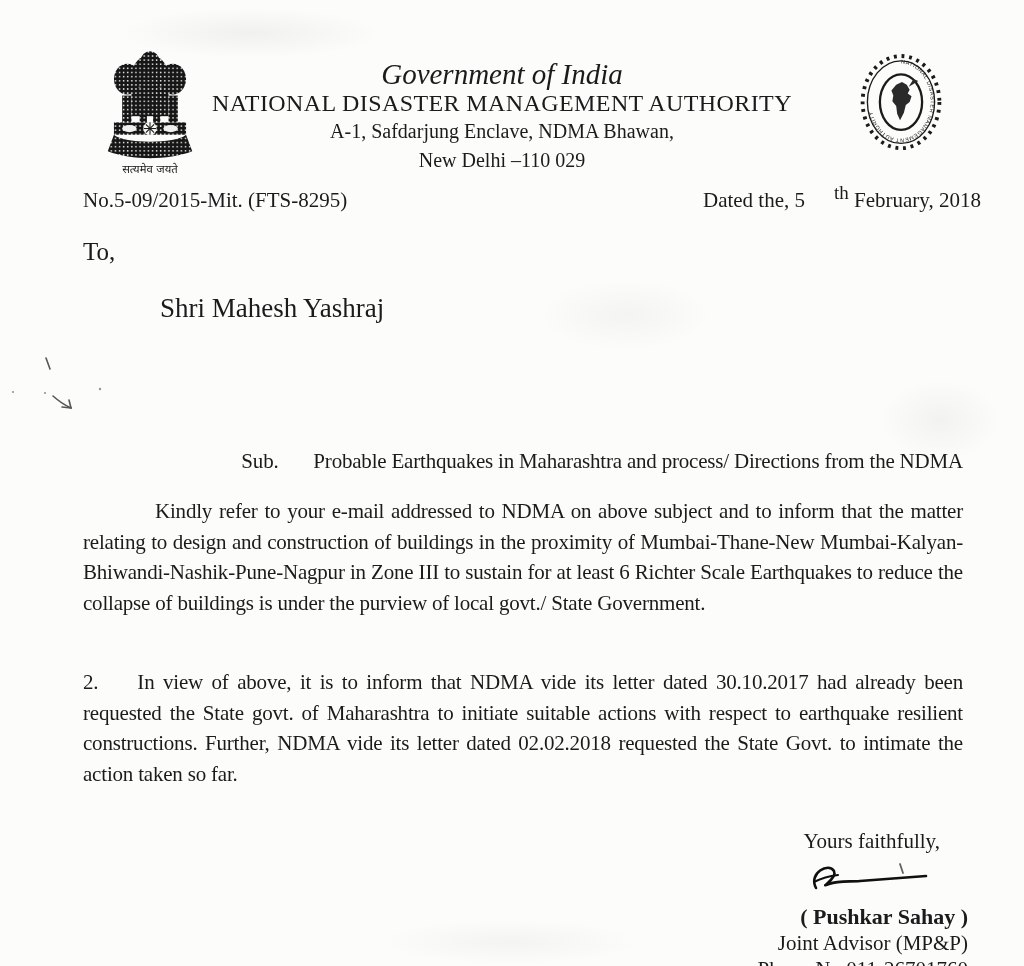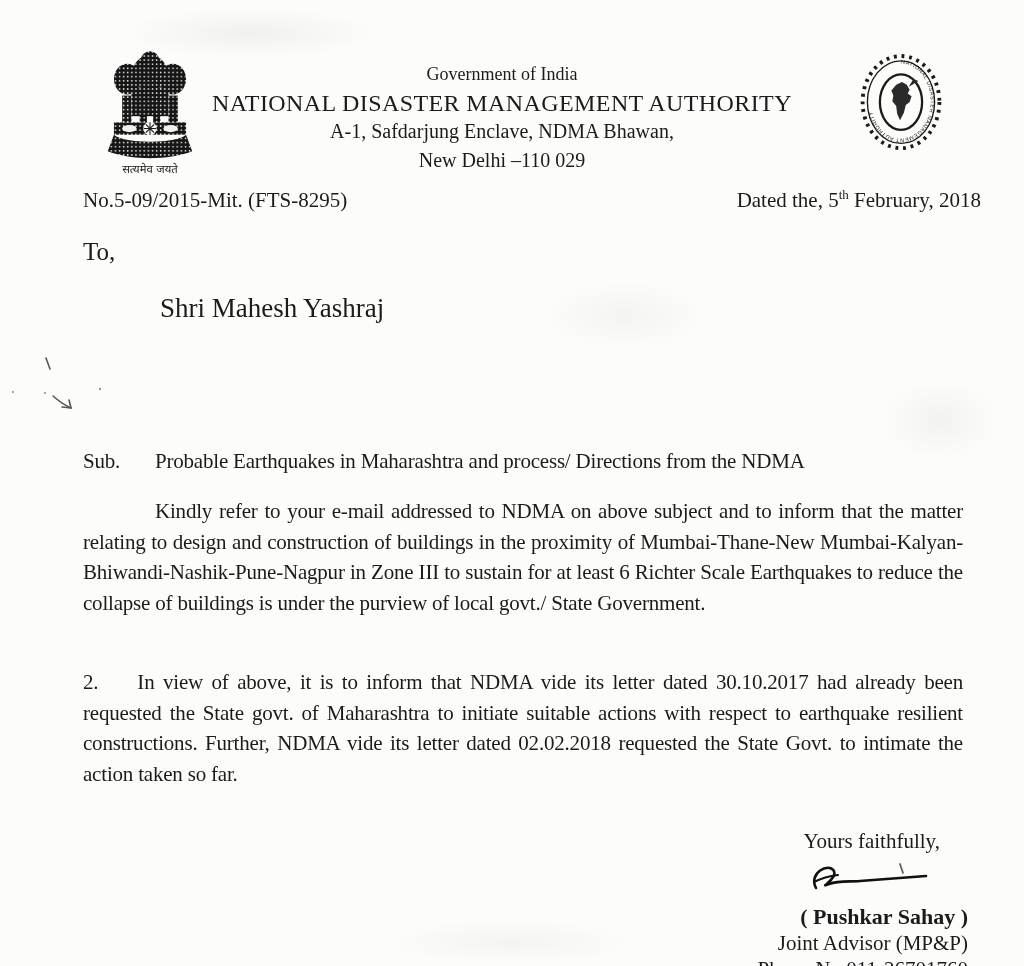--- a/index.html
+++ b/index.html
@@ -19,41 +19,41 @@
   .n3{left:880px;top:380px;width:120px;height:80px;background:radial-gradient(closest-side,rgba(170,170,165,.12),transparent);}
   .n4{left:380px;top:920px;width:260px;height:44px;background:radial-gradient(closest-side,rgba(170,170,165,.10),transparent);}
 
   .emblem{position:absolute;left:92px;top:42px;width:116px;height:136px;}
   .seal{position:absolute;left:853px;top:46px;width:96px;height:118px;}
 
   .header-text{
     position:absolute;left:0;top:60px;width:1004px;
     text-align:center;line-height:28.5px;
   }
-  .header-text .gov{font-size:18px;}
+  .header-text .gov{font-size:29px;font-style:italic;}
   .header-text .org{font-size:24px;letter-spacing:.4px;}
   .header-text .addr{font-size:20px;}
 
   .ref-row{
     position:absolute;left:0;top:188px;width:1024px;
     display:flex;justify-content:space-between;
     padding-left:83px;padding-right:43px;box-sizing:border-box;
     font-size:21px;
   }
-  .ref-row sup{font-size:13px;line-height:0;}
+  .ref-row sup{font-size:19px;line-height:0;margin-left:29px;}
 
   .to-label{position:absolute;left:83px;top:238px;font-size:25px;}
   .addressee-name{position:absolute;left:160px;top:293px;font-size:27px;}
 
   .pen-marks{position:absolute;left:8px;top:352px;width:110px;height:70px;}
   .tick-mark{position:absolute;left:898px;top:862px;width:8px;height:14px;}
 
   .subject-row{
     position:absolute;left:83px;top:449px;width:880px;
-    display:flex;font-size:21px;letter-spacing:-0.2px;
+    display:flex;font-size:21px;letter-spacing:-0.2px;justify-content:flex-end;
   }
   .subject-row .sub-label{width:72px;flex:0 0 72px;}
 
   .para{
     position:absolute;left:83px;width:880px;
     font-size:21px;line-height:30.5px;letter-spacing:-0.2px;
     text-align:justify;margin:0;
   }
   .para1{top:496px;text-indent:72px;}
   .para2{top:667px;}

